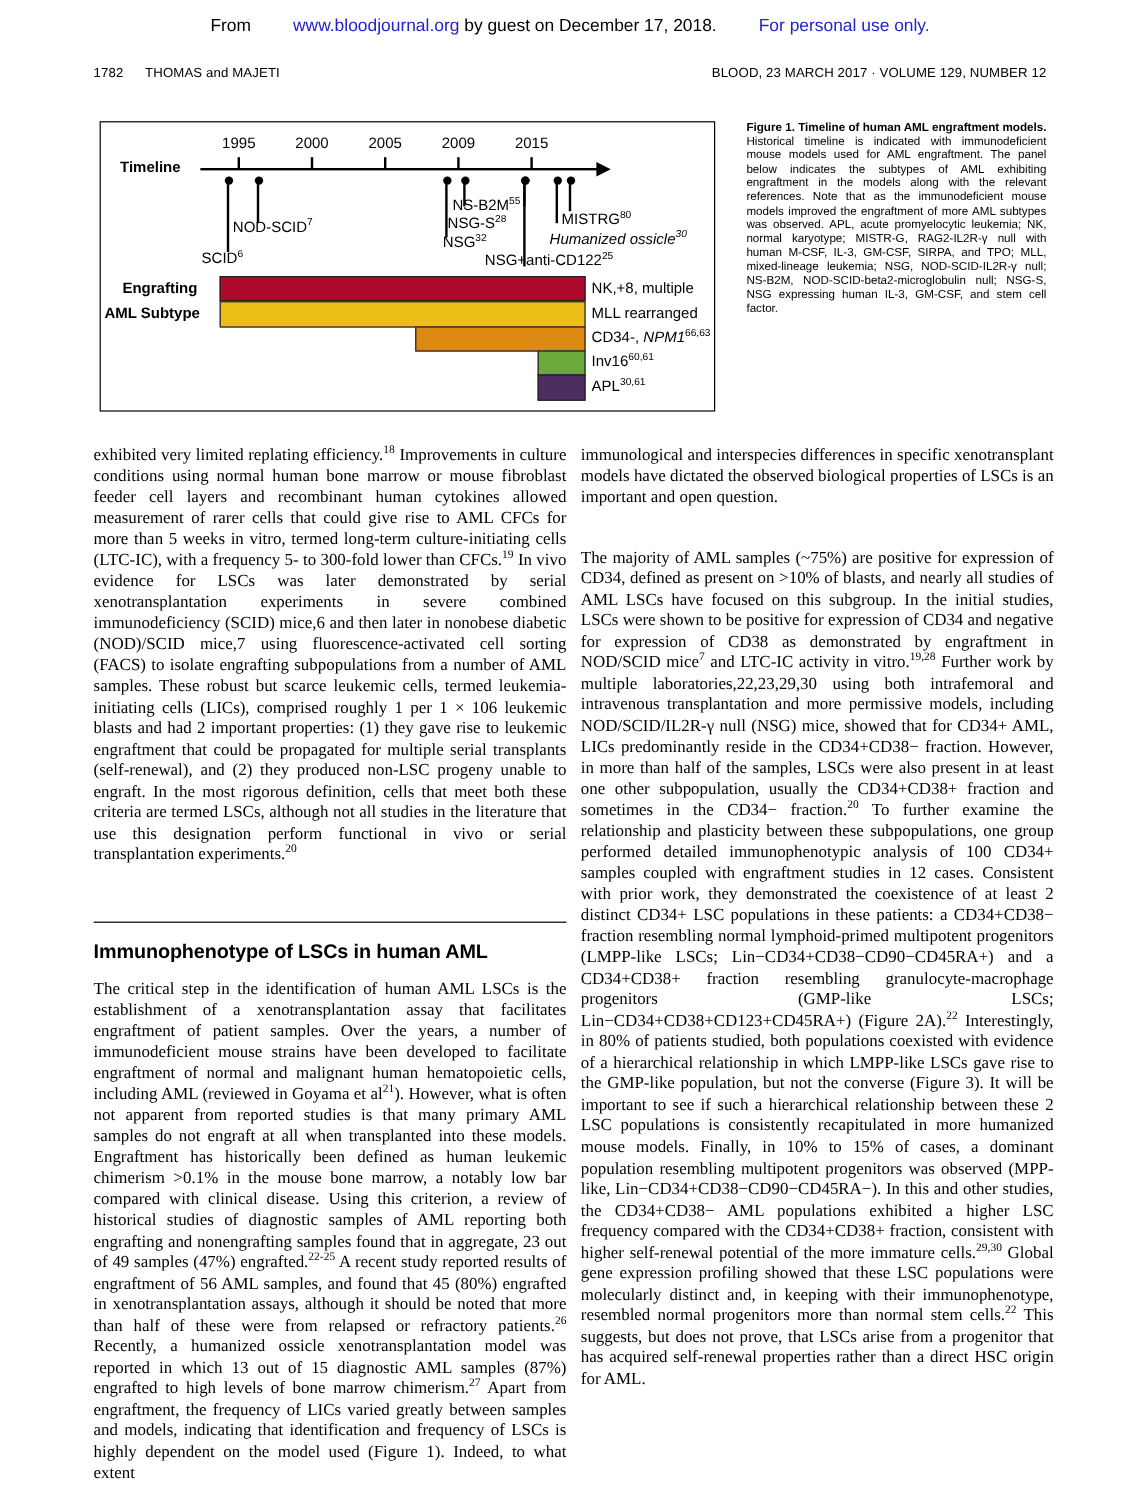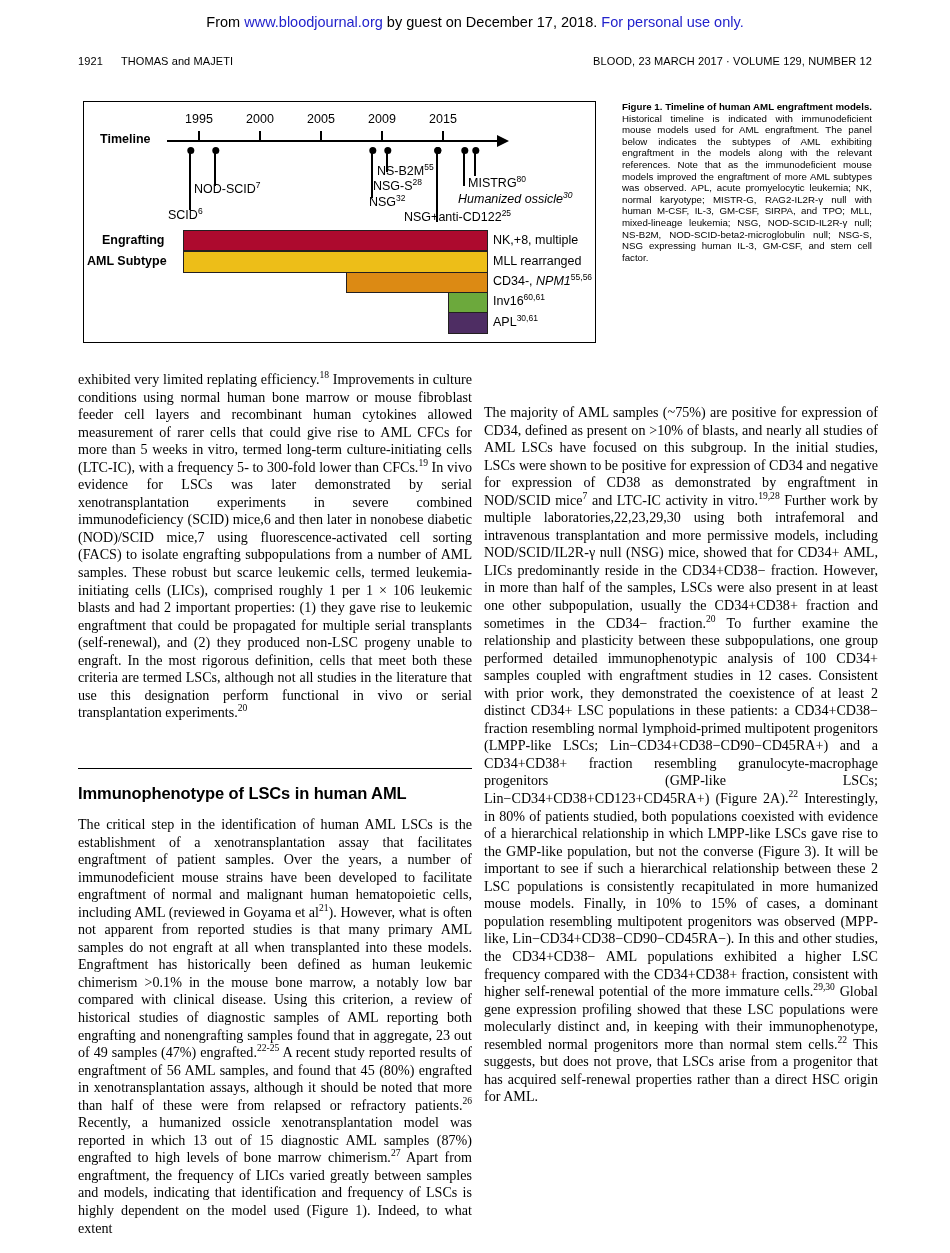--- a/index.html
+++ b/index.html
@@ -13,21 +13,21 @@
   }
   .page { position:relative; width:950px; height:1253px; }
 
   
   .runhead {
     position:absolute; left:0; top:14px; width:950px;
     text-align:center;
     font-family:"Liberation Sans", sans-serif;
     font-size:14.5px; color:#000;
   }
-  .runhead a { color:#2222cc; text-decoration:none; }
+  .runhead a { color:#2222cc; text-decoration:none;margin-left:31px; }
 
   .folio {
     position:absolute; top:55px; left:78px; width:794px;
     font-family:"Liberation Sans", sans-serif;
     font-size:11px; letter-spacing:0.1px;
     display:flex; justify-content:space-between; align-items:baseline;
   }
   .folio .l { display:flex; gap:18px; }
 
   
@@ -137,21 +137,21 @@
 <body>
 
 <div class="page">
 
   <div class="runhead">
     <span>From </span><a href="#">www.bloodjournal.org</a><span> by guest on December 17, 2018. </span><a href="#">For personal use only.</a>
   </div>
 
   <div class="folio">
     <span class="l">
-      <span>1921</span>
+      <span>1782</span>
       <span>THOMAS and MAJETI</span>
     </span>
     <span>BLOOD, 23 MARCH 2017 · VOLUME 129, NUMBER 12</span>
   </div>
 
   <div class="figure-box">
     <div class="fig-inner">
 
       <div class="tl-label">Timeline</div>
 
@@ -228,21 +228,21 @@
       <div class="bar" style="left:364px; top:189.5px; width:40px; height:21px; background:#6ca93c;"></div>
       <div class="bar" style="left:364px; top:209.5px; width:40px; height:22px; background:#4e2d63;"></div>
 
       <div class="bar-lab" style="left:409px; top:131px;">
         <span>NK,+8, multiple</span>
       </div>
       <div class="bar-lab" style="left:409px; top:152px;">
         <span>MLL rearranged</span>
       </div>
       <div class="bar-lab" style="left:409px; top:172px;">
-        <span>CD34-, </span><i>NPM1</i><sup>55,56</sup>
+        <span>CD34-, </span><i>NPM1</i><sup>66,63</sup>
       </div>
       <div class="bar-lab" style="left:409px; top:192px;">
         <span>Inv16</span><sup>60,61</sup>
       </div>
       <div class="bar-lab" style="left:409px; top:213px;">
         <span>APL</span><sup>30,61</sup>
       </div>
 
     </div>
   </div>
@@ -256,18 +256,19 @@
   </div>
 
   <div class="rule"></div>
   <div class="h1">Immunophenotype of LSCs in human AML</div>
 
   <div class="col" id="col-left-2" style="left:78px; top:816px;">
     <p><span>The critical step in the identification of human AML LSCs is the establishment of a xenotransplantation assay that facilitates engraftment of patient samples. Over the years, a number of immunodeficient mouse strains have been developed to facilitate engraftment of normal and malignant human hematopoietic cells, including AML (reviewed in Goyama et al<sup>21</sup>). However, what is often not apparent from reported studies is that many primary AML samples do not engraft at all when transplanted into these models. Engraftment has historically been defined as human leukemic chimerism &gt;0.1% in the mouse bone marrow, a notably low bar compared with clinical disease. Using this criterion, a review of historical studies of diagnostic samples of AML reporting both engrafting and nonengrafting samples found that in aggregate, 23 out of 49 samples (47%) engrafted.<sup>22-25</sup> A recent study reported results of engraftment of 56 AML samples, and found that 45 (80%) engrafted in xenotransplantation assays, although it should be noted that more than half of these were from relapsed or refractory patients.<sup>26</sup> Recently, a humanized ossicle xenotransplantation model was reported in which 13 out of 15 diagnostic AML samples (87%) engrafted to high levels of bone marrow chimerism.<sup>27</sup> Apart from engraftment, the frequency of LICs varied greatly between samples and models, indicating that identification and frequency of LSCs is highly dependent on the model used (Figure 1). Indeed, to what extent</span></p>
   </div>
 
   <div class="col" id="col-right">
+    <p><span>immunological and interspecies differences in specific xenotransplant models have dictated the observed biological properties of LSCs is an important and open question.</span></p>
     <div class="sp-md"></div>
     <div class="sp-sm"></div>
     <p><span>The majority of AML samples (~75%) are positive for expression of CD34, defined as present on &gt;10% of blasts, and nearly all studies of AML LSCs have focused on this subgroup. In the initial studies, LSCs were shown to be positive for expression of CD34 and negative for expression of CD38 as demonstrated by engraftment in NOD/SCID mice<sup>7</sup> and LTC-IC activity in vitro.<sup>19,28</sup> Further work by multiple laboratories,22,23,29,30 using both intrafemoral and intravenous transplantation and more permissive models, including NOD/SCID/IL2R-γ null (NSG) mice, showed that for CD34+ AML, LICs predominantly reside in the CD34+CD38− fraction. However, in more than half of the samples, LSCs were also present in at least one other subpopulation, usually the CD34+CD38+ fraction and sometimes in the CD34− fraction.<sup>20</sup> To further examine the relationship and plasticity between these subpopulations, one group performed detailed immunophenotypic analysis of 100 CD34+ samples coupled with engraftment studies in 12 cases. Consistent with prior work, they demonstrated the coexistence of at least 2 distinct CD34+ LSC populations in these patients: a CD34+CD38− fraction resembling normal lymphoid-primed multipotent progenitors (LMPP-like LSCs; Lin−CD34+CD38−CD90−CD45RA+) and a CD34+CD38+ fraction resembling granulocyte-macrophage progenitors (GMP-like LSCs; Lin−CD34+CD38+CD123+CD45RA+) (Figure 2A).<sup>22</sup> Interestingly, in 80% of patients studied, both populations coexisted with evidence of a hierarchical relationship in which LMPP-like LSCs gave rise to the GMP-like population, but not the converse (Figure 3). It will be important to see if such a hierarchical relationship between these 2 LSC populations is consistently recapitulated in more humanized mouse models. Finally, in 10% to 15% of cases, a dominant population resembling multipotent progenitors was observed (MPP-like, Lin−CD34+CD38−CD90−CD45RA−). In this and other studies, the CD34+CD38− AML populations exhibited a higher LSC frequency compared with the CD34+CD38+ fraction, consistent with higher self-renewal potential of the more immature cells.<sup>29,30</sup> Global gene expression profiling showed that these LSC populations were molecularly distinct and, in keeping with their immunophenotype, resembled normal progenitors more than normal stem cells.<sup>22</sup> This suggests, but does not prove, that LSCs arise from a progenitor that has acquired self-renewal properties rather than a direct HSC origin for AML.</span></p>
   </div>
 
 </div>
 
 </body></html>

